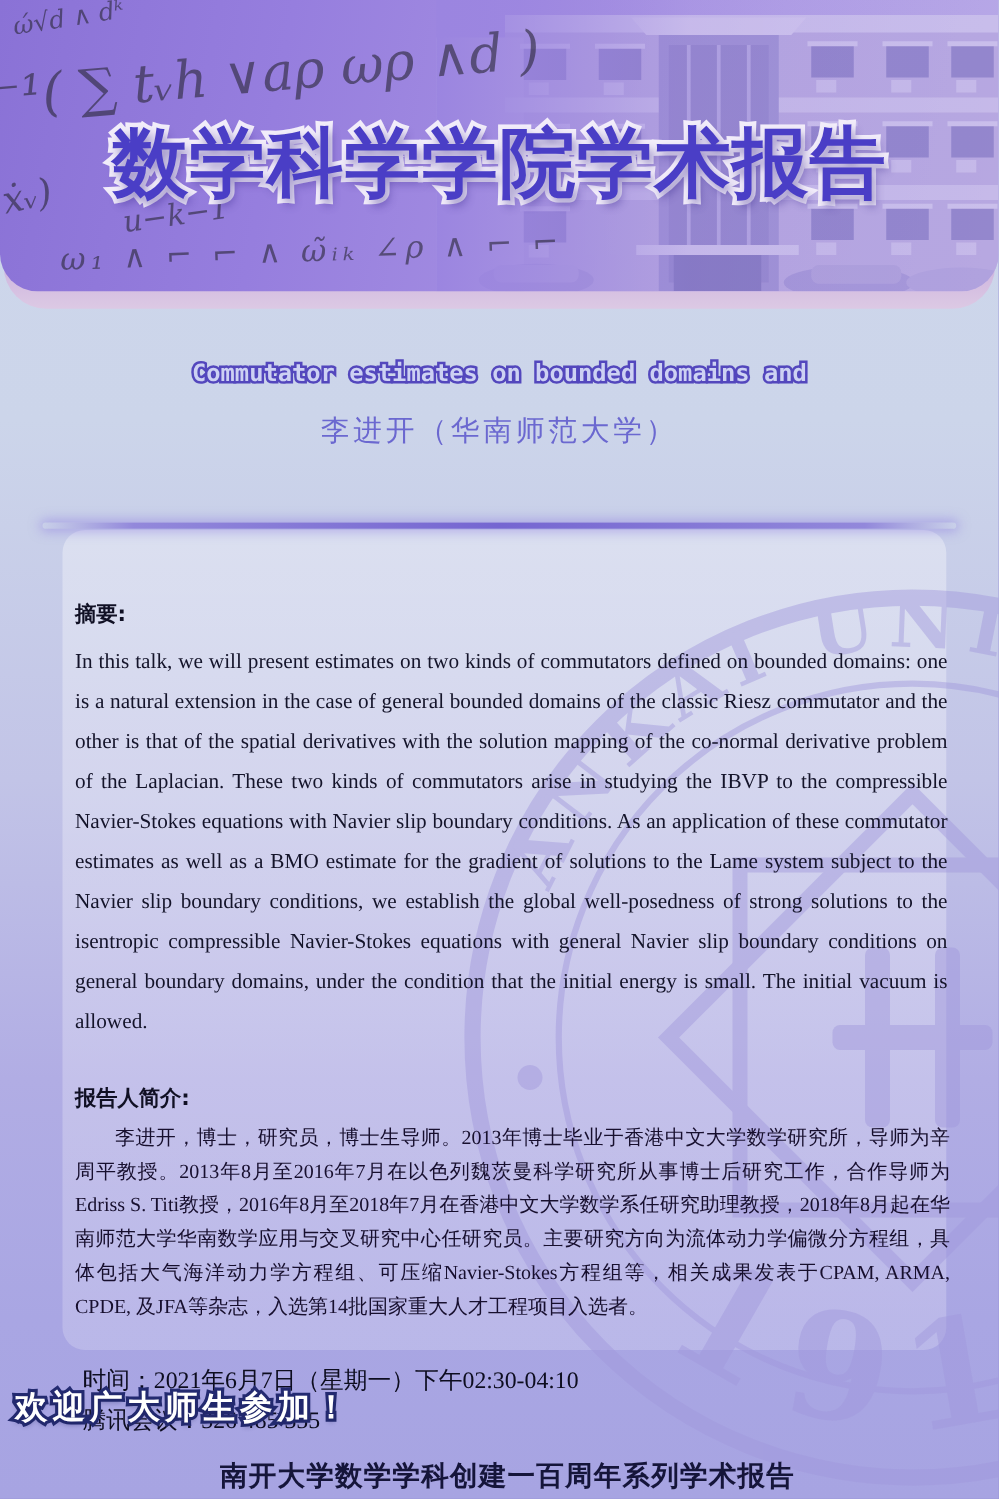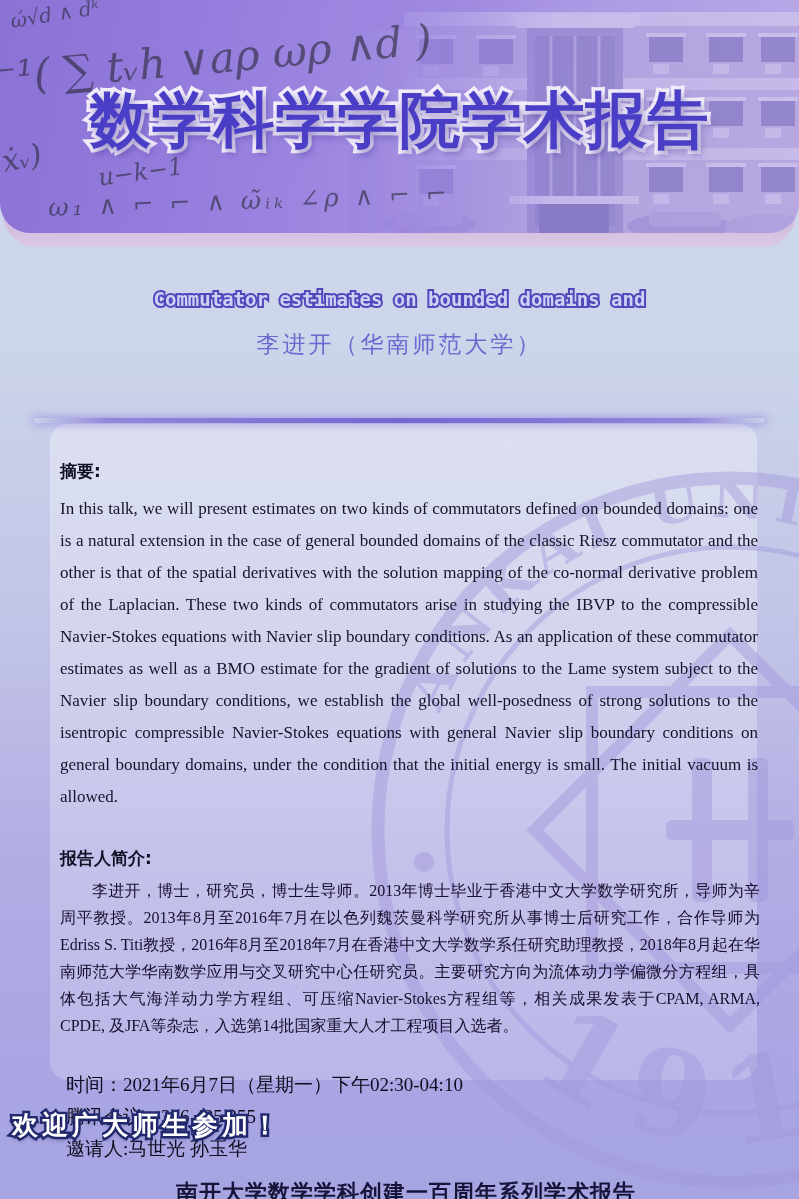--- a/index.html
+++ b/index.html
@@ -19,39 +19,39 @@
   .building-wrap{position:absolute;right:0;top:0;width:450px;height:233px;opacity:.62;}
   .building-fade{position:absolute;right:0;top:0;width:450px;height:233px;
     background:linear-gradient(90deg,#9b85e0 0%,rgba(160,140,226,.05) 45%,rgba(160,140,226,0) 100%);}
   .formula{position:absolute;color:rgba(43,40,58,.62);font-family:"DejaVu Serif",serif;
     font-style:italic;white-space:nowrap;}
   .f1{left:10px;top:2px;font-size:20px;transform:rotate(-9deg);}
   .f2{left:-6px;top:34px;font-size:42px;transform:rotate(-5deg);}
   .f3{left:98px;top:158px;font-size:24px;transform:rotate(-8deg);}
   .f4{left:2px;top:140px;font-size:30px;transform:rotate(-12deg);}
   .f5{left:48px;top:186px;font-size:25px;transform:rotate(-2deg);letter-spacing:4px;}
-  .school-title{position:absolute;left:0;right:0;top:80px;text-align:center;
+  .school-title{position:absolute;left:0;right:0;top:90px;text-align:center;
     font-family:"DejaVu Sans",sans-serif;font-weight:bold;font-size:61px;letter-spacing:1px;
     color:#4a3ec6;-webkit-text-stroke:7px #f2edfa;paint-order:stroke fill;
     text-shadow:3px 5px 7px rgba(58,40,140,.45);}
   
   .title-block{position:absolute;left:0;right:0;top:262px;text-align:center;z-index:2;margin-top:19px;}
   .title-line{font-family:"DejaVu Sans Mono",monospace;font-weight:bold;font-size:19px;
     line-height:36px;color:#cdd1f3;-webkit-text-stroke:4px #5347bd;paint-order:stroke fill;}
   .speaker{margin-top:12px;font-size:23px;letter-spacing:3px;color:#6b68d0;}
   
   .divider{position:absolute;left:34px;right:34px;top:418px;height:5px;border-radius:3px;z-index:3;
     background:linear-gradient(90deg,rgba(128,112,214,0) 0%,rgba(128,112,214,.75) 10%,#7566d1 50%,rgba(128,112,214,.75) 90%,rgba(128,112,214,0) 100%);
     box-shadow:0 0 9px 2px rgba(140,124,224,.55);}
   .panel-bg{position:absolute;left:50px;top:424px;width:707px;height:656px;border-radius:18px;z-index:1;
     background:linear-gradient(180deg,rgba(255,255,255,.34),rgba(255,255,255,.20));}
   .watermark{position:absolute;left:330px;top:432px;width:670px;height:767px;z-index:2;opacity:.45;pointer-events:none;}
   
   .content{position:absolute;left:50px;top:424px;width:712px;z-index:3;color:#14142a;}
-  .sec-label{margin:36px 0 0 10px;font-family:"DejaVu Sans",sans-serif;font-weight:bold;
+  .sec-label{margin:56px 0 0 10px;font-family:"DejaVu Sans",sans-serif;font-weight:bold;
     font-size:17px;color:#101024;}
   .abstract-text{margin:10px 4px 0 10px;text-align:justify;font-size:17px;line-height:32px;color:#14142a;}
   .bio-label{margin-top:34px;}
   .bio-text{margin:7px 2px 0 10px;text-align:justify;font-size:16px;line-height:27px;
     text-indent:2em;color:#170f2e;}
   .info{margin:30px 0 0 16px;font-size:19px;line-height:32px;color:#0d0d1f;}
   .series{margin-top:13px;text-align:center;font-weight:bold;font-size:22px;
     letter-spacing:1px;color:#15153a;}
   
   .footer{position:absolute;left:12px;right:0;top:1108px;text-align:left;z-index:3;
@@ -155,20 +155,19 @@
   </svg>
 
   <div class="content">
     <div class="sec-label">摘要:</div>
     <p class="abstract-text">In this talk, we will present estimates on two kinds of commutators defined on bounded domains: one is a natural extension in the case of general bounded domains of the classic Riesz commutator and the other is that of the spatial derivatives with the solution mapping of the co-normal derivative problem of the Laplacian. These two kinds of commutators arise in studying the IBVP to the compressible Navier-Stokes equations with Navier slip boundary conditions. As an application of these commutator estimates as well as a BMO estimate for the gradient of solutions to the Lame system subject to the Navier slip boundary conditions, we establish the global well-posedness of strong solutions to the isentropic compressible Navier-Stokes equations with general Navier slip boundary conditions on general boundary domains, under the condition that the initial energy is small. The initial vacuum is allowed.</p>
     <div class="sec-label bio-label">报告人简介:</div>
     <p class="bio-text">李进开，博士，研究员，博士生导师。2013年博士毕业于香港中文大学数学研究所，导师为辛周平教授。2013年8月至2016年7月在以色列魏茨曼科学研究所从事博士后研究工作，合作导师为Edriss S. Titi教授，2016年8月至2018年7月在香港中文大学数学系任研究助理教授，2018年8月起在华南师范大学华南数学应用与交叉研究中心任研究员。主要研究方向为流体动力学偏微分方程组，具体包括大气海洋动力学方程组、可压缩Navier-Stokes方程组等，相关成果发表于CPAM, ARMA, CPDE, 及JFA等杂志，入选第14批国家重大人才工程项目入选者。</p>
     <div class="info">
       <div>时间：2021年6月7日（星期一）下午02:30-04:10</div>
       <div>腾讯会议：326 485 355</div>
-      <div>邀请人:马世光 孙玉华</div>
     </div>
     <div class="series">南开大学数学学科创建一百周年系列学术报告</div>
   </div>
 
   <div class="footer">欢迎广大师生参加！</div>
 
 </div>
 
 </body></html>

